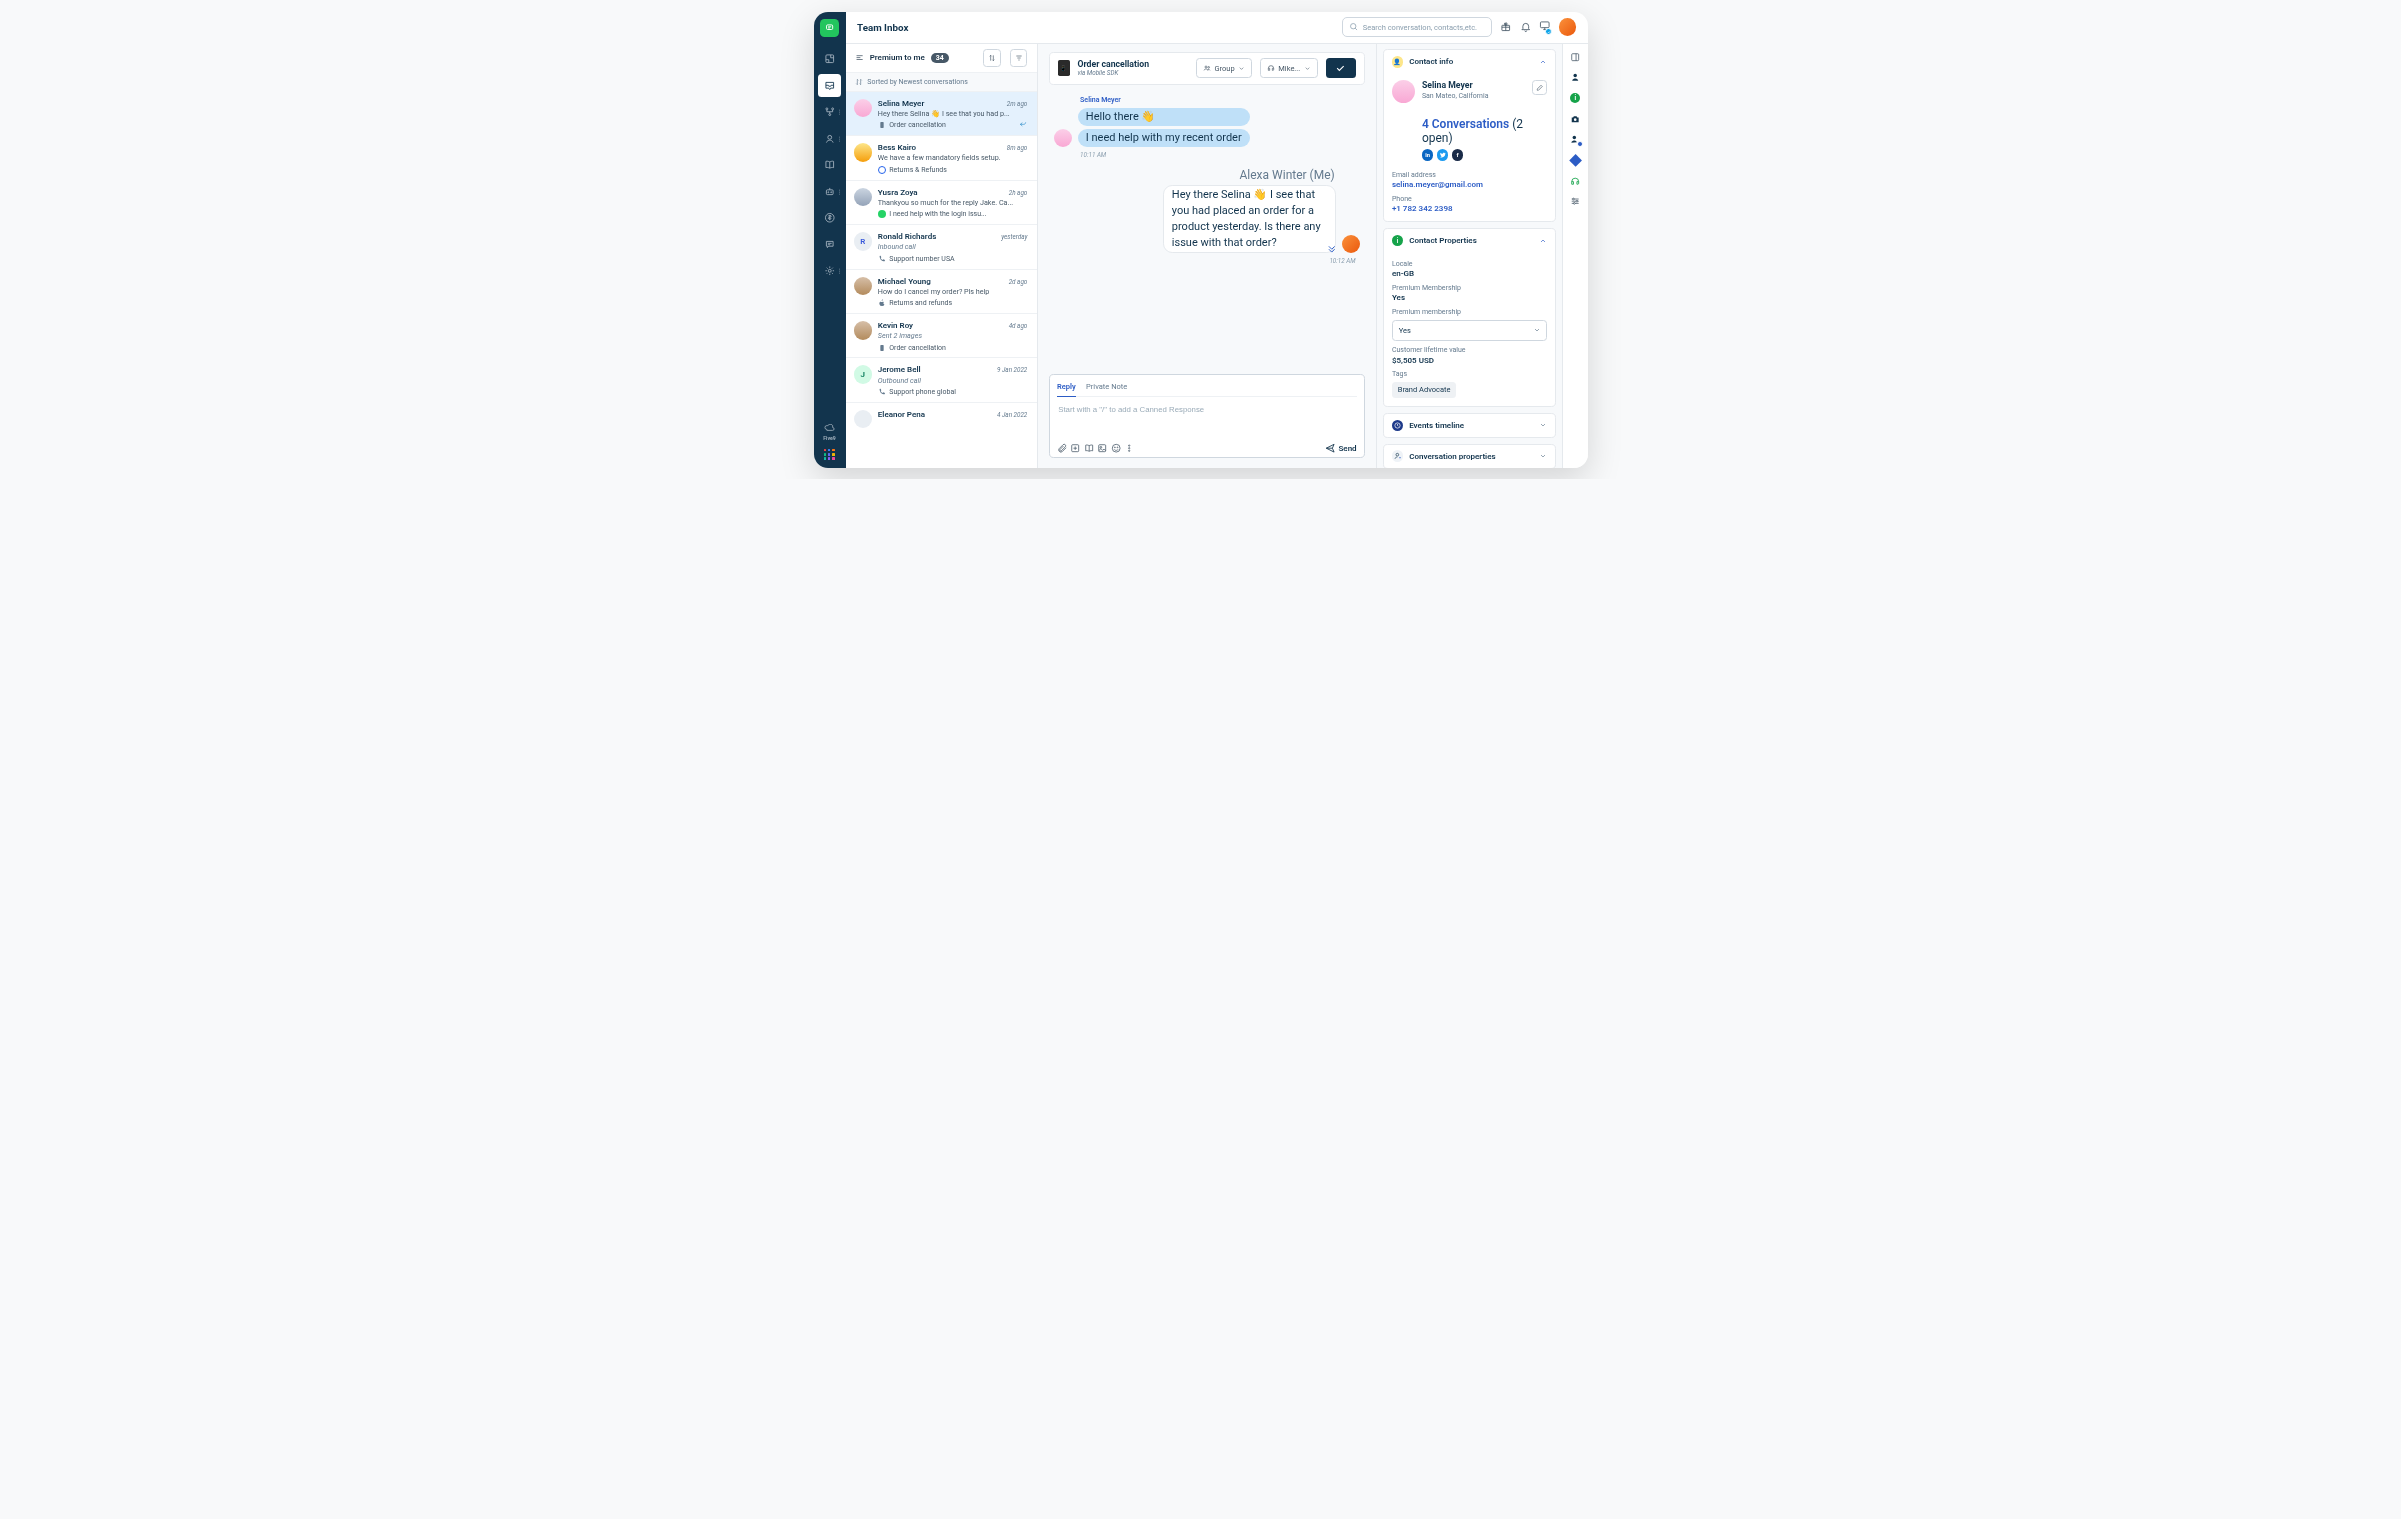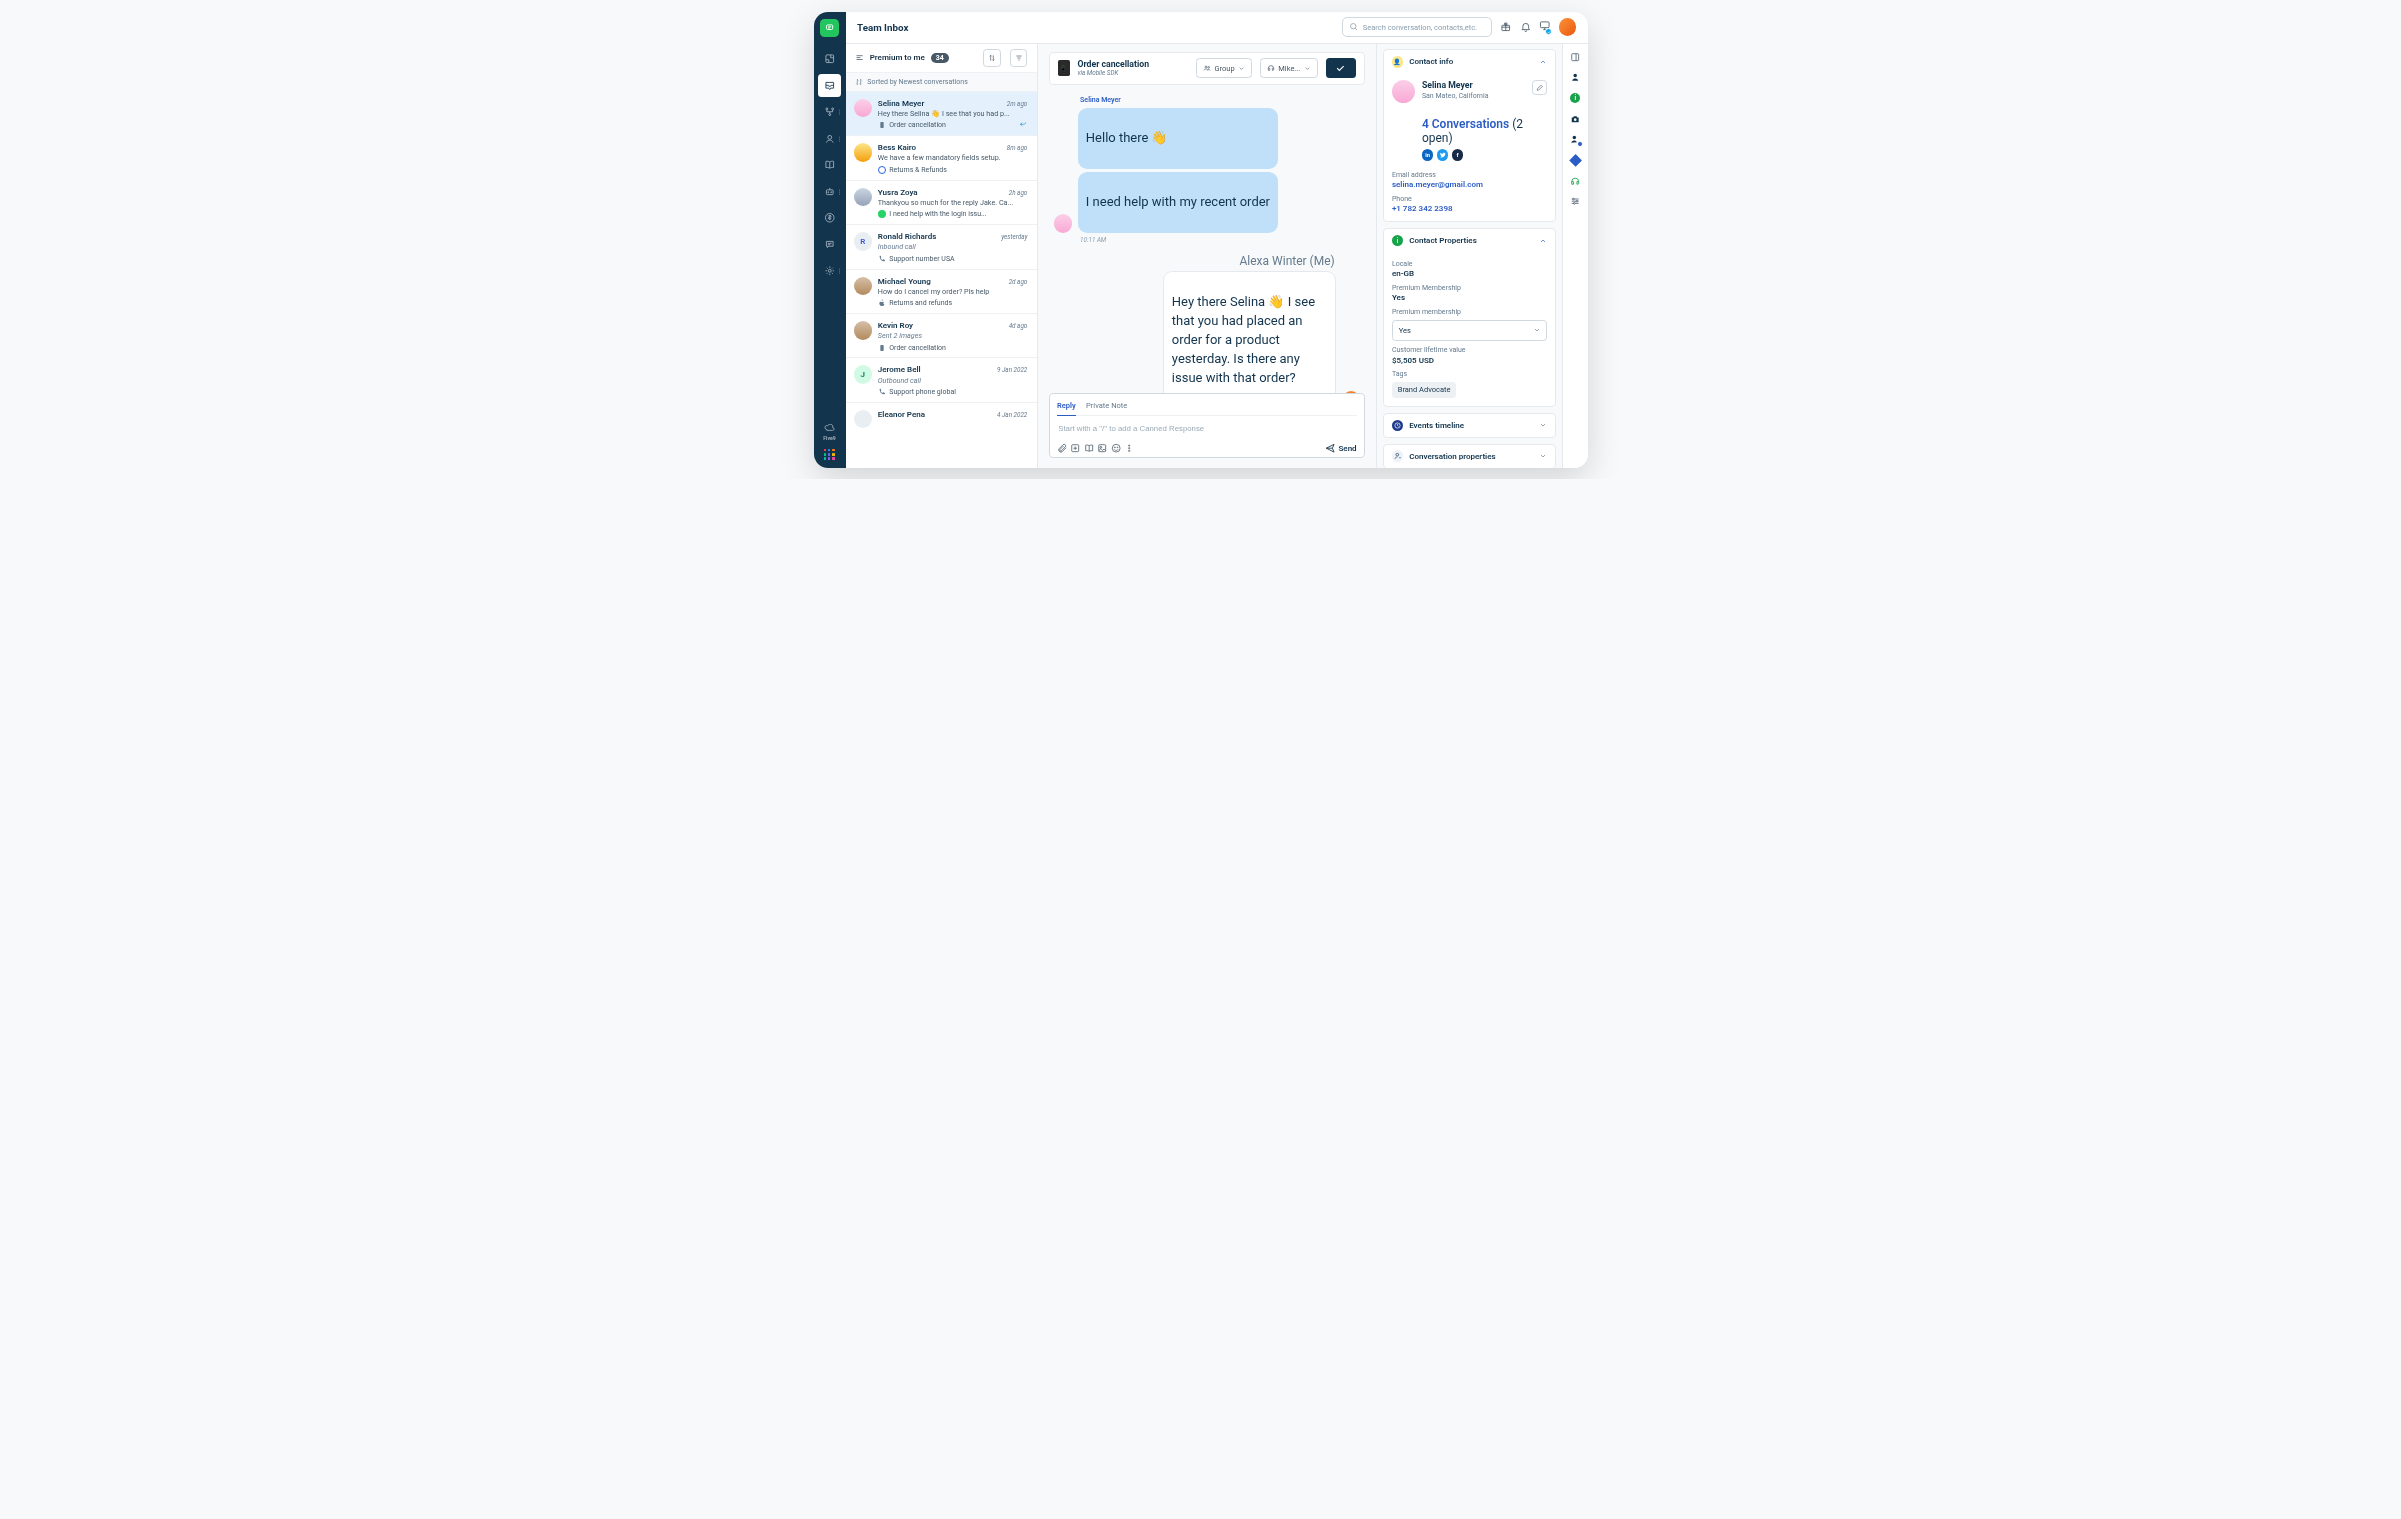--- a/index.html
+++ b/index.html
@@ -72,35 +72,35 @@
   .hdr-btn, .hdr-btn2 { height:19.6px; border:0.6px solid #cfd7df; border-radius:3.5px; background:#fff; display:flex; align-items:center; padding:0 5.8px; gap:3.5px; font-size:7.5px; color:#475867; cursor:pointer;}
   .resolve-btn { height:19.6px; width:30px; background:#12344d; border-radius:3.5px; display:flex; align-items:center; justify-content:center; color:#fff; cursor:pointer;}
   .messages { flex:1; overflow-y:auto; padding: 3.5px 16px 5.8px;}
   .msg-group { margin-bottom:9.2px;}
   .msg-sender { font-size:7px; font-weight:600; color:#2c5cc5; margin: 2.3px 0 3.5px 26.6px;}
   .msg-row { display:flex; gap:5.8px; align-items:flex-end;}
   .msg-row.incoming { justify-content:flex-start;}
   .msg-row.outgoing { justify-content:flex-end;}
   .msg-avatar { width:18.5px; height:18.5px; border-radius:50%; flex-shrink:0;}
   .bubble-stack { display:flex; flex-direction:column; gap:3.5px; max-width:208px;}
-  .bubble { padding:21px 8px; border-radius:9.2px; font-size:13px; line-height:1.45;}
+  .bubble { padding:1px 8px; border-radius:9.2px; font-size:11px; line-height:1.45;}
   .bubble.in { background:#bfe0f8; color:#12344d;}
   .bubble.out { background:#fff; border:0.6px solid #e5e9ed; color:#12344d;}
   .ts { font-size:6.3px; color:#8a9eae; font-style:italic; margin:3.5px 0 0 26.6px;}
   .ts.right { text-align:right; margin:3.5px 4.6px 0 0;}
   .out-sender { font-size:12px; color:#647a8e; text-align:right; margin:0 25.4px 3.5px 0;}
   .scroll-down { width:11.5px; height:11.5px; color:#2c5cc5; margin-left:3.5px;}
 
   .composer { margin: 0 11.5px 9.2px; background:#fff; border:0.6px solid #cfd7df; border-radius:4.6px; padding:4.6px 7px 3.5px;}
   .composer-tabs { display:flex; gap:10.4px; font-size:7.5px; margin-bottom:3.5px; border-bottom:0.6px solid #eef1f4;}
   .composer-tab { padding:2.3px 0 4.6px; color:#647a8e; cursor:pointer;}
   .composer-tab.active { color:#2c5cc5; font-weight:600; border-bottom:1.2px solid #2c5cc5; margin-bottom:-0.6px;}
   .composer-input { width:100%; border:none; outline:none; font-size:7.8px; padding:4.6px 1.2px 10.4px; color:#12344d;}
   .composer-input::placeholder { color:#9aabb8;}
-  .composer-toolbar { display:flex; align-items:center; gap:3px; color:#475867;}
+  .composer-toolbar { display:flex; align-items:center; gap:3px; color:#475867;margin-top:19px;}
   .composer-toolbar svg { width:10.4px; height:10.4px; cursor:pointer;}
   .send-btn { margin-left:auto; display:flex; align-items:center; gap:3.5px; font-size:8px; font-weight:600; color:#12344d; cursor:pointer;}
 
   
   .info-col { width:186px; border-left:0.6px solid #e5e9ed; background:#f7f9fb; overflow-y:auto; padding:5.8px 5.8px 0;}
   .panel { background:#fff; border:0.6px solid #e5e9ed; border-radius:4.6px; margin-bottom:5.8px;}
   .panel-header { display:flex; align-items:center; gap:5.8px; padding:5.8px 8px; font-size:8px; font-weight:600; color:#12344d; cursor:pointer;}
   .panel-header .ph-icon { width:11.5px; height:11.5px; border-radius:50%; display:flex; align-items:center; justify-content:center; font-size:6.3px;}
   .panel-header .caret { margin-left:auto; color:#2c5cc5;}
   .panel-body { padding: 2.3px 8px 8px;}

